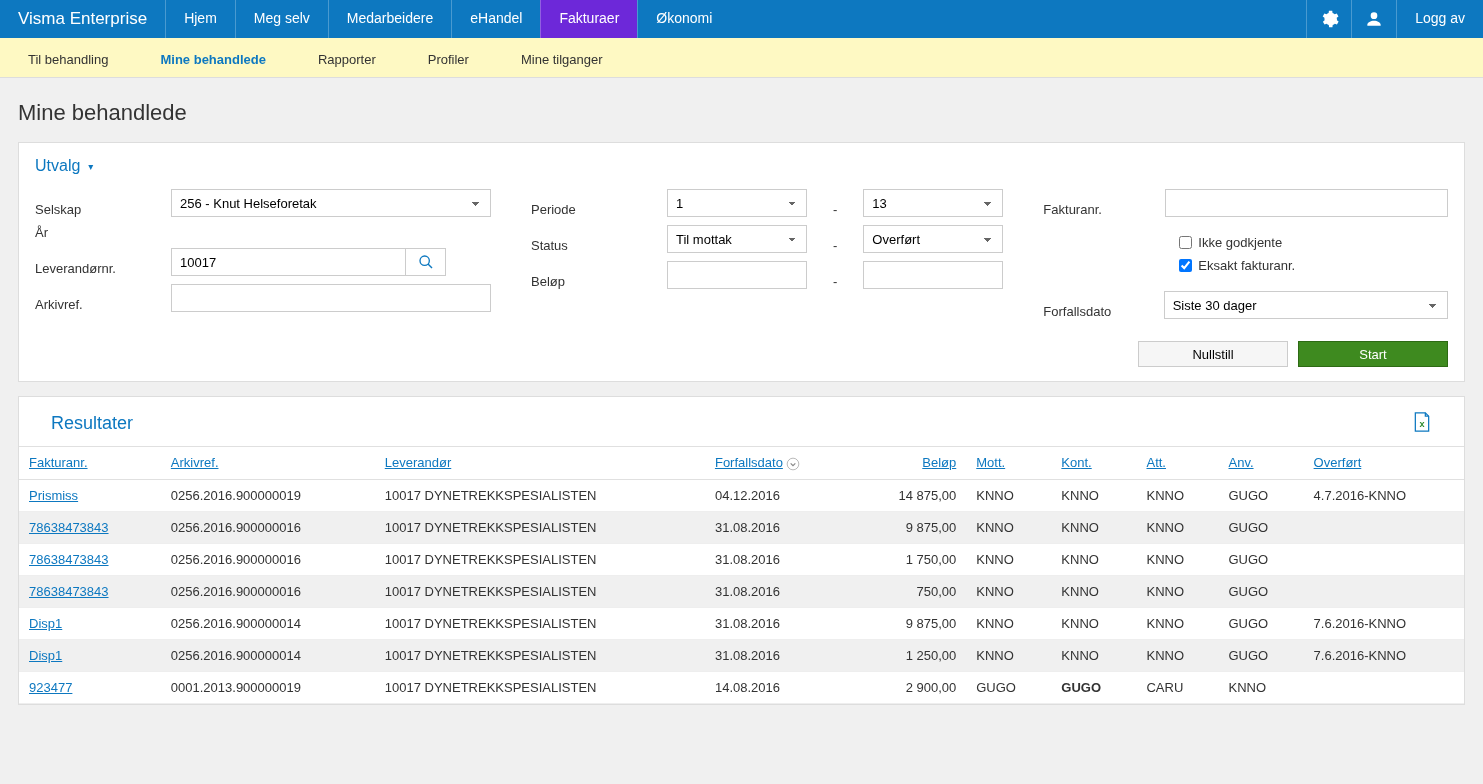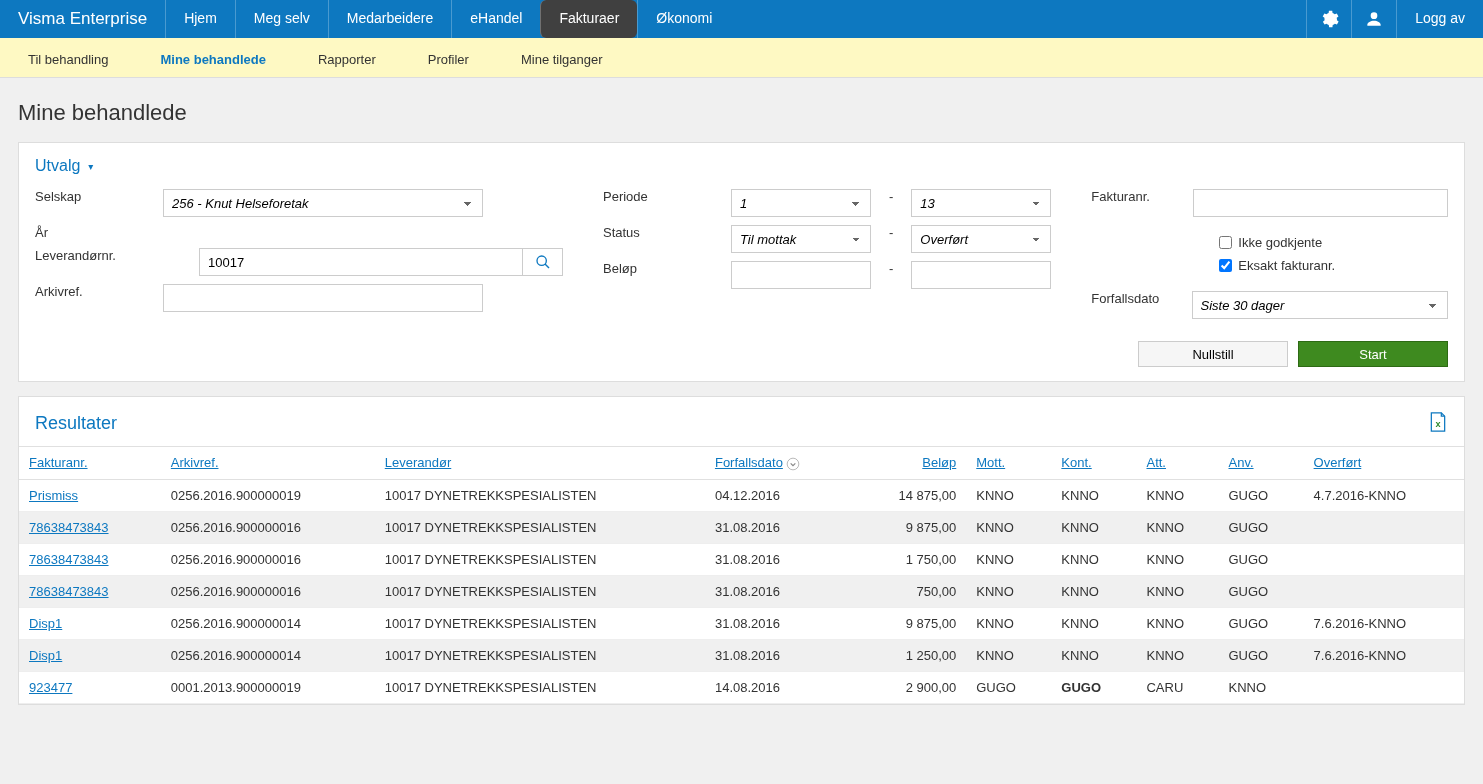--- a/index.html
+++ b/index.html
@@ -1,50 +1,50 @@
 <!DOCTYPE html>
 <html><head>
 <meta charset="utf-8">
 <style>
 * { box-sizing: border-box; margin: 0; padding: 0; }
 body { font-family: Arial, sans-serif; font-size: 13px; color: #333; background: #f0f0f0; width: 1483px; }
 .topnav { background: #0d78c0; display: flex; align-items: stretch; height: 38px; }
 .logo { color: #fff; font-size: 17px; padding: 9px 18px; font-weight: 400; }
 .topnav-item { color: #fff; padding: 10px 18px; cursor: pointer; font-size: 14px; border-left: 1px solid rgba(255,255,255,0.25); }
-.topnav-item.active { background: #404040; border-radius: 6px; }
+.topnav-item.active { background: #6d28d9; }
 .topnav-spacer { flex: 1; }
 .topnav-icon { color: #fff; padding: 8px 12px; cursor: pointer; border-left: 1px solid rgba(255,255,255,0.25); display: flex; align-items: center; }
 .topnav-icon svg { width: 20px; height: 20px; fill: #fff; }
 .logoff { color: #fff; padding: 10px 18px; cursor: pointer; font-size: 14px; border-left: 1px solid rgba(255,255,255,0.25); }
 .subnav { background: #fef9c3; display: flex; align-items: flex-end; height: 40px; padding: 0 16px; border-bottom: 1px solid #ddd; gap: 28px; }
 .subnav-item { color: #333; padding: 10px 12px; cursor: pointer; font-size: 13px; }
 .subnav-item.active { color: #0d78c0; font-weight: bold; }
 .page-title { font-size: 22px; font-weight: 400; color: #333; padding: 22px 18px 16px; }
 .panel { background: #fff; margin: 0 18px; border: 1px solid #ddd; padding: 14px 16px; }
 .panel-title { color: #0d78c0; font-size: 16px; margin-bottom: 14px; display: flex; align-items: center; gap: 8px; }
 .chev { font-size: 10px; color: #0d78c0; }
 .filters { display: flex; gap: 40px; align-items: flex-start; }
 .fcol { display: flex; flex-direction: column; gap: 8px; }
-.frow { display: flex; align-items: flex-start; gap: 8px; }
+.frow { display: flex; align-items: flex-end; gap: 16px; }
 .flabel { width: 120px; color: #333; font-size: 13px; }
 .fselect, .finput { border: 1px solid #ccc; background: #fff; height: 28px; padding: 0 8px; font-size: 13px; }
-.fselect { appearance: none; -webkit-appearance: none; background-image: linear-gradient(45deg, transparent 50%, #666 50%), linear-gradient(135deg, #666 50%, transparent 50%); background-position: calc(100% - 14px) 12px, calc(100% - 10px) 12px; background-size: 4px 4px, 4px 4px; background-repeat: no-repeat; padding-right: 36px; font-style: italic; }
+.fselect { appearance: none; -webkit-appearance: none; background-image: linear-gradient(45deg, transparent 50%, #666 50%), linear-gradient(135deg, #666 50%, transparent 50%); background-position: calc(100% - 14px) 12px, calc(100% - 10px) 12px; background-size: 4px 4px, 4px 4px; background-repeat: no-repeat; padding-right: 36px; }
 .w-wide { width: 320px; }
-.w-med { width: 324px; margin-left: 36px; }
+.w-med { width: 235px; }
 .w-num { width: 140px; }
 .search-wrap { display: flex; }
 .search-btn { border: 1px solid #ccc; border-left: none; width: 40px; height: 28px; background: #fff; cursor: pointer; display: flex; align-items: center; justify-content: center; }
 .search-btn svg { width: 16px; height: 16px; stroke: #0d78c0; fill: none; stroke-width: 2; }
 .dash { padding: 0 10px; }
 .chk-row { display: flex; align-items: center; gap: 6px; font-size: 13px; }
 .btn-row { display: flex; gap: 10px; justify-content: flex-end; margin-top: 14px; }
 .btn { height: 26px; padding: 0 30px; border: 1px solid #ccc; background: #f6f6f6; cursor: pointer; font-size: 13px; min-width: 150px; }
 .btn-primary { background: #3e8a1f; color: #fff; border: 1px solid #2d6a14; }
 .panel-results { background: #fff; margin: 14px 18px 0; border: 1px solid #ddd; padding: 14px 0 0; }
-.results-header { display: flex; align-items: center; justify-content: space-between; padding: 0 16px 10px; }
+.results-header { display: flex; align-items: center; justify-content: space-between; padding: 0 32px 10px; }
 .results-title { color: #0d78c0; font-size: 18px; }
 .excel-icon { cursor: pointer; }
 .excel-icon svg { width: 20px; height: 22px; }
 table { width: 100%; border-collapse: collapse; }
 th { text-align: left; font-weight: normal; padding: 8px 10px; border-top: 1px solid #e0e0e0; border-bottom: 1px solid #e0e0e0; font-size: 13px; }
 th a { color: #0d78c0; text-decoration: underline; cursor: pointer; }
 th.sorted svg { width: 14px; height: 14px; vertical-align: middle; }
 td { padding: 8px 10px; font-size: 13px; border-bottom: 1px solid #eee; }
 td a { color: #0d78c0; text-decoration: underline; cursor: pointer; }
 tr.alt td { background: #f0f0f0; }

